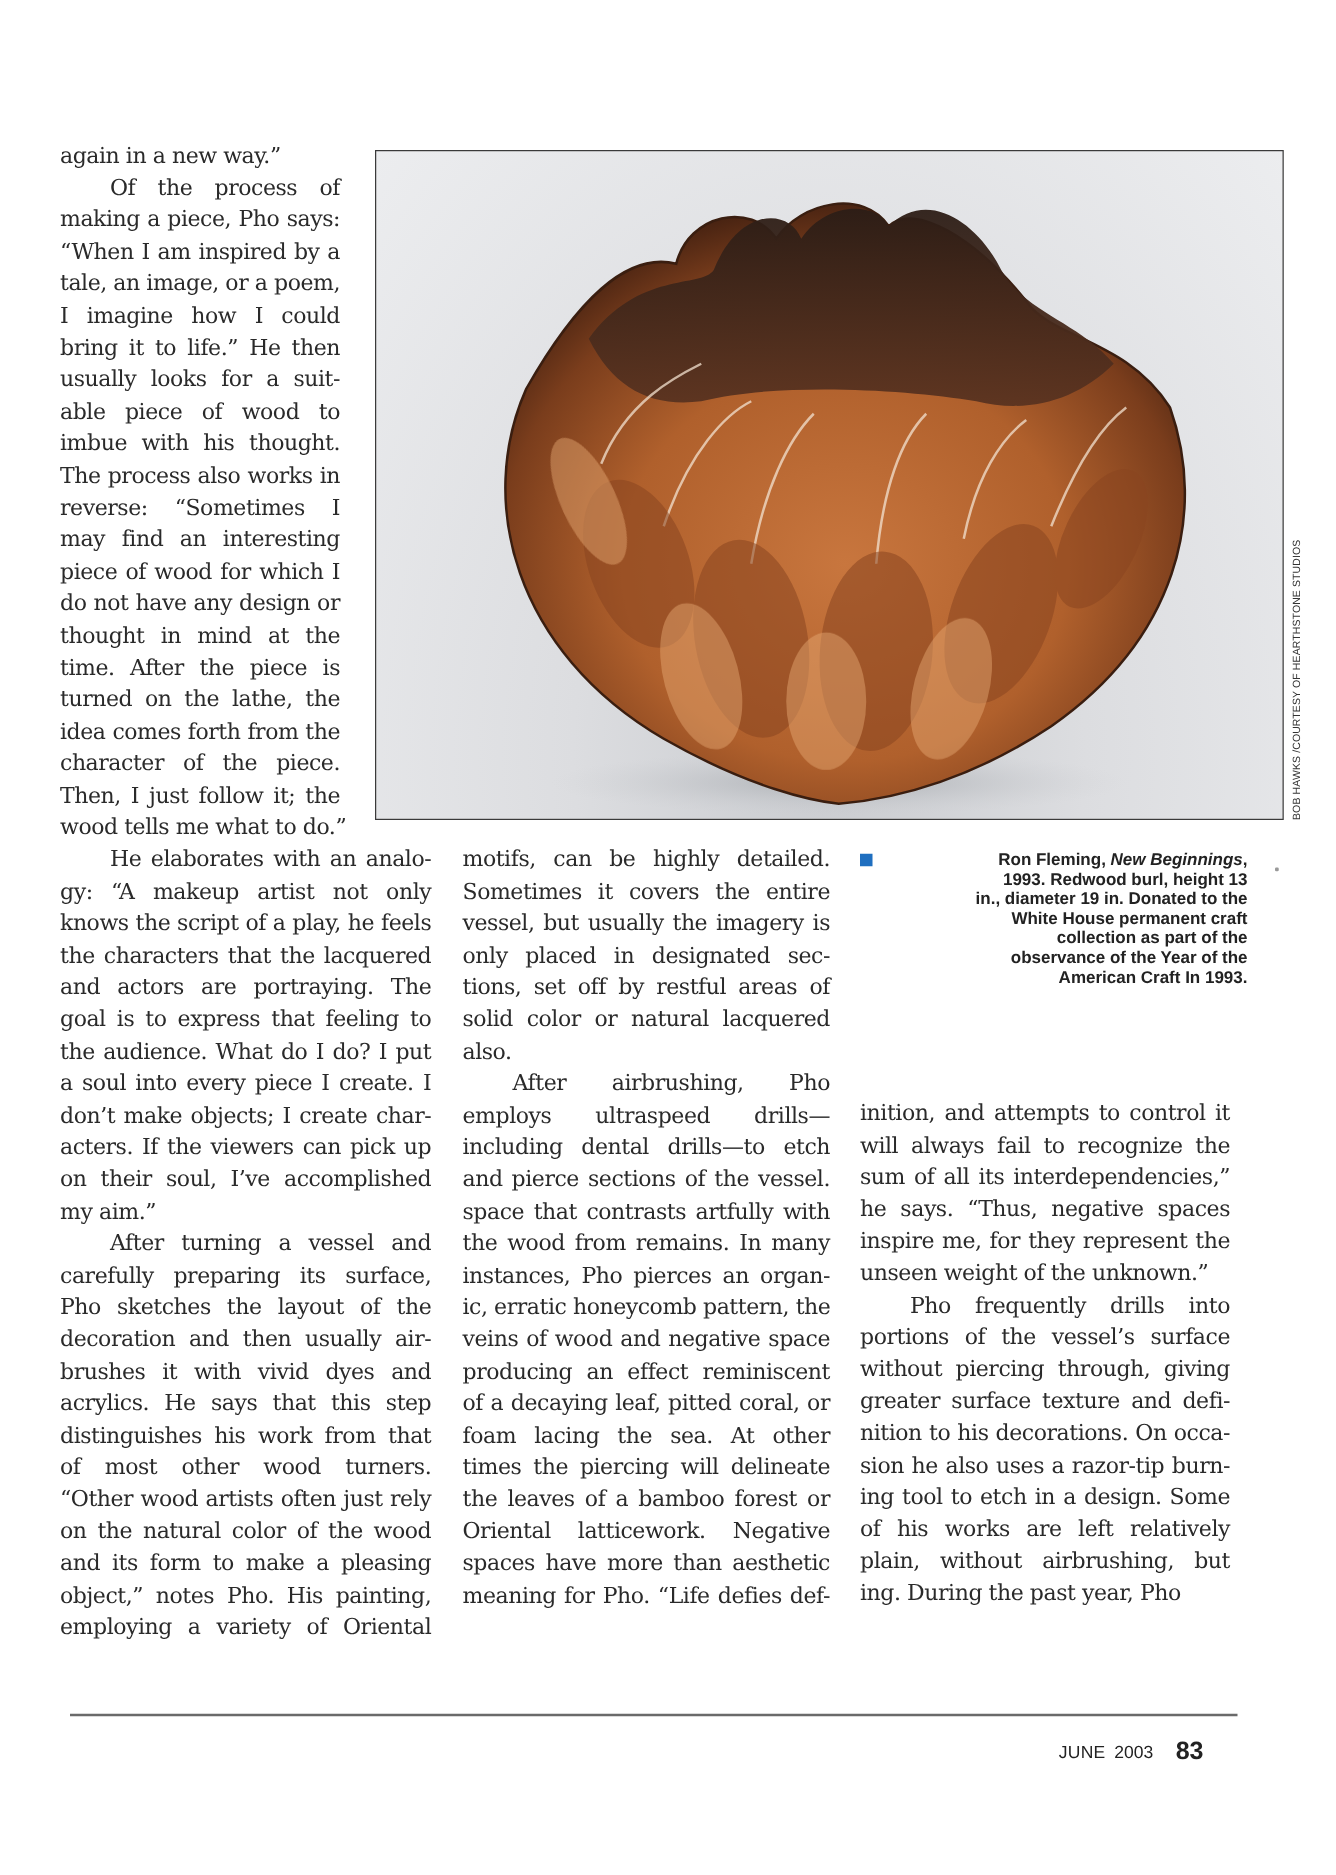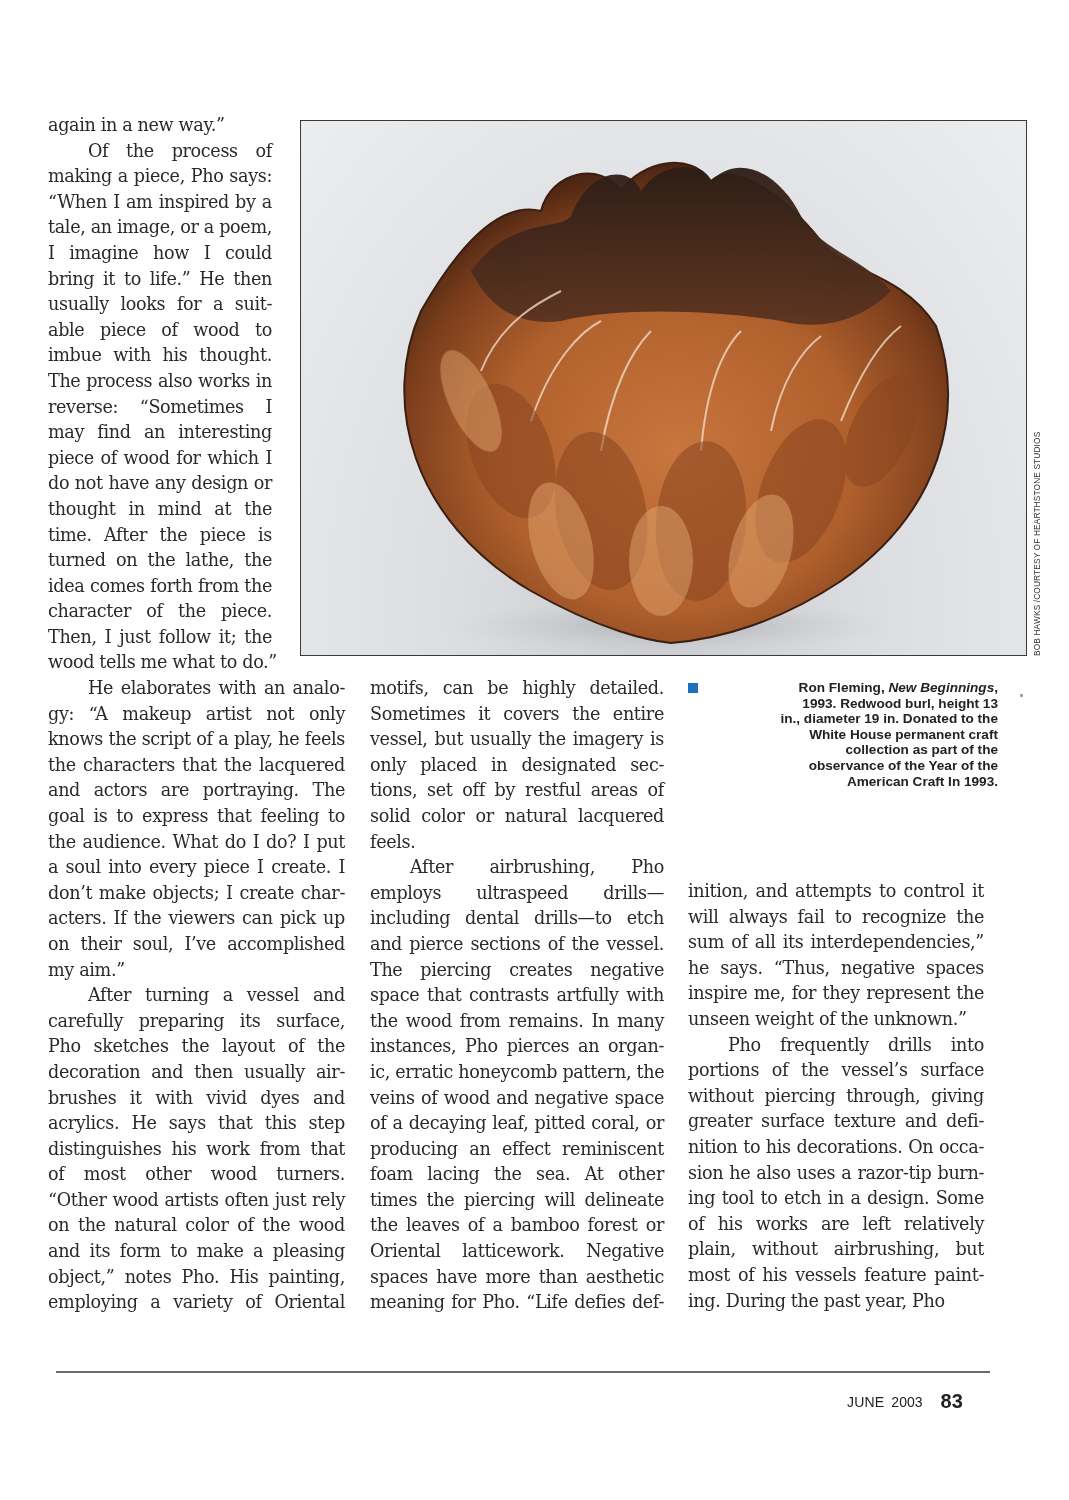--- a/index.html
+++ b/index.html
@@ -142,33 +142,32 @@
     <span class="line">employing a variety of Oriental</span>
   </div>
 
 <div id="col2" class="col serif">
     <span class="line">motifs, can be highly detailed.</span>
     <span class="line">Sometimes it covers the entire</span>
     <span class="line">vessel, but usually the imagery is</span>
     <span class="line">only placed in designated sec-</span>
     <span class="line">tions, set off by restful areas of</span>
     <span class="line">solid color or natural lacquered</span>
-    <span class="line last">feels.</span>
+    <span class="line last">also.</span>
     <span class="line indent">After airbrushing, Pho</span>
     <span class="line">employs ultraspeed drills—</span>
     <span class="line">including dental drills—to etch</span>
     <span class="line">and pierce sections of the vessel.</span>
-    <span class="line">The piercing creates negative</span>
     <span class="line">space that contrasts artfully with</span>
     <span class="line">the wood from remains. In many</span>
     <span class="line">instances, Pho pierces an organ-</span>
     <span class="line">ic, erratic honeycomb pattern, the</span>
     <span class="line">veins of wood and negative space</span>
+    <span class="line">producing an effect reminiscent</span>
     <span class="line">of a decaying leaf, pitted coral, or</span>
-    <span class="line">producing an effect reminiscent</span>
     <span class="line">foam lacing the sea. At other</span>
     <span class="line">times the piercing will delineate</span>
     <span class="line">the leaves of a bamboo forest or</span>
     <span class="line">Oriental latticework. Negative</span>
     <span class="line">spaces have more than aesthetic</span>
     <span class="line">meaning for Pho. “Life defies def-</span>
   </div>
 
 <div id="caption">
   <span class="bullet" style="background: rgb(31, 111, 192);"></span>
@@ -193,20 +192,19 @@
     <span class="line last">unseen weight of the unknown.”</span>
     <span class="line indent">Pho frequently drills into</span>
     <span class="line">portions of the vessel’s surface</span>
     <span class="line">without piercing through, giving</span>
     <span class="line">greater surface texture and defi-</span>
     <span class="line">nition to his decorations. On occa-</span>
     <span class="line">sion he also uses a razor-tip burn-</span>
     <span class="line">ing tool to etch in a design. Some</span>
     <span class="line">of his works are left relatively</span>
     <span class="line">plain, without airbrushing, but</span>
-    <span class="line">most of his vessels feature paint-</span>
     <span class="line last">ing. During the past year, Pho</span>
   </div>
 
 <div id="rule"></div>
 <div id="footer">
   <span class="month">JUNE</span><span class="year">2003</span><span class="page">83</span>
 </div>
 
 </body></html>

